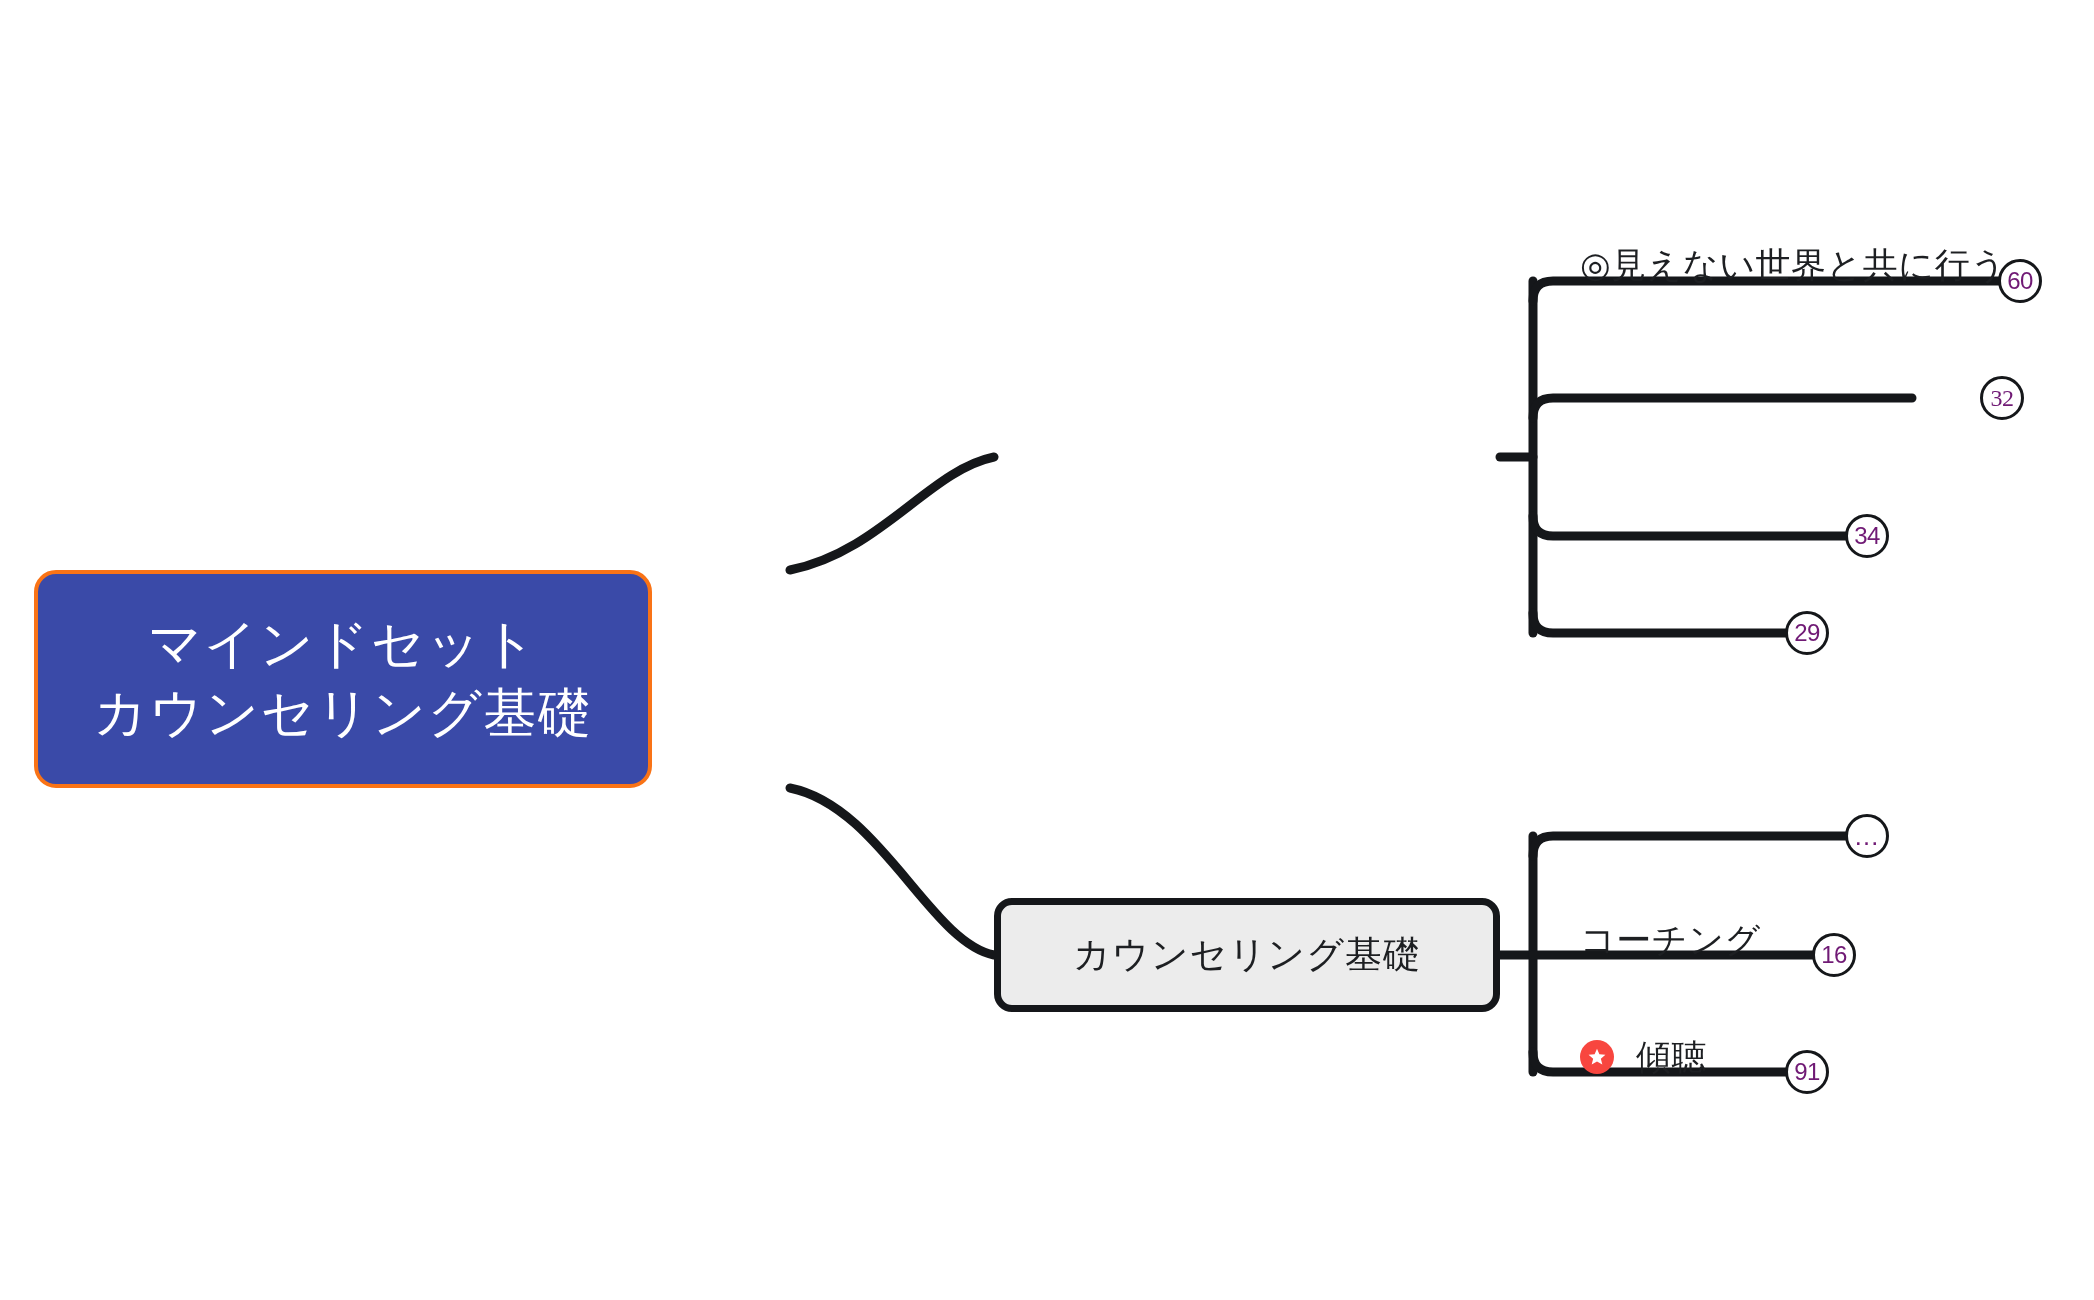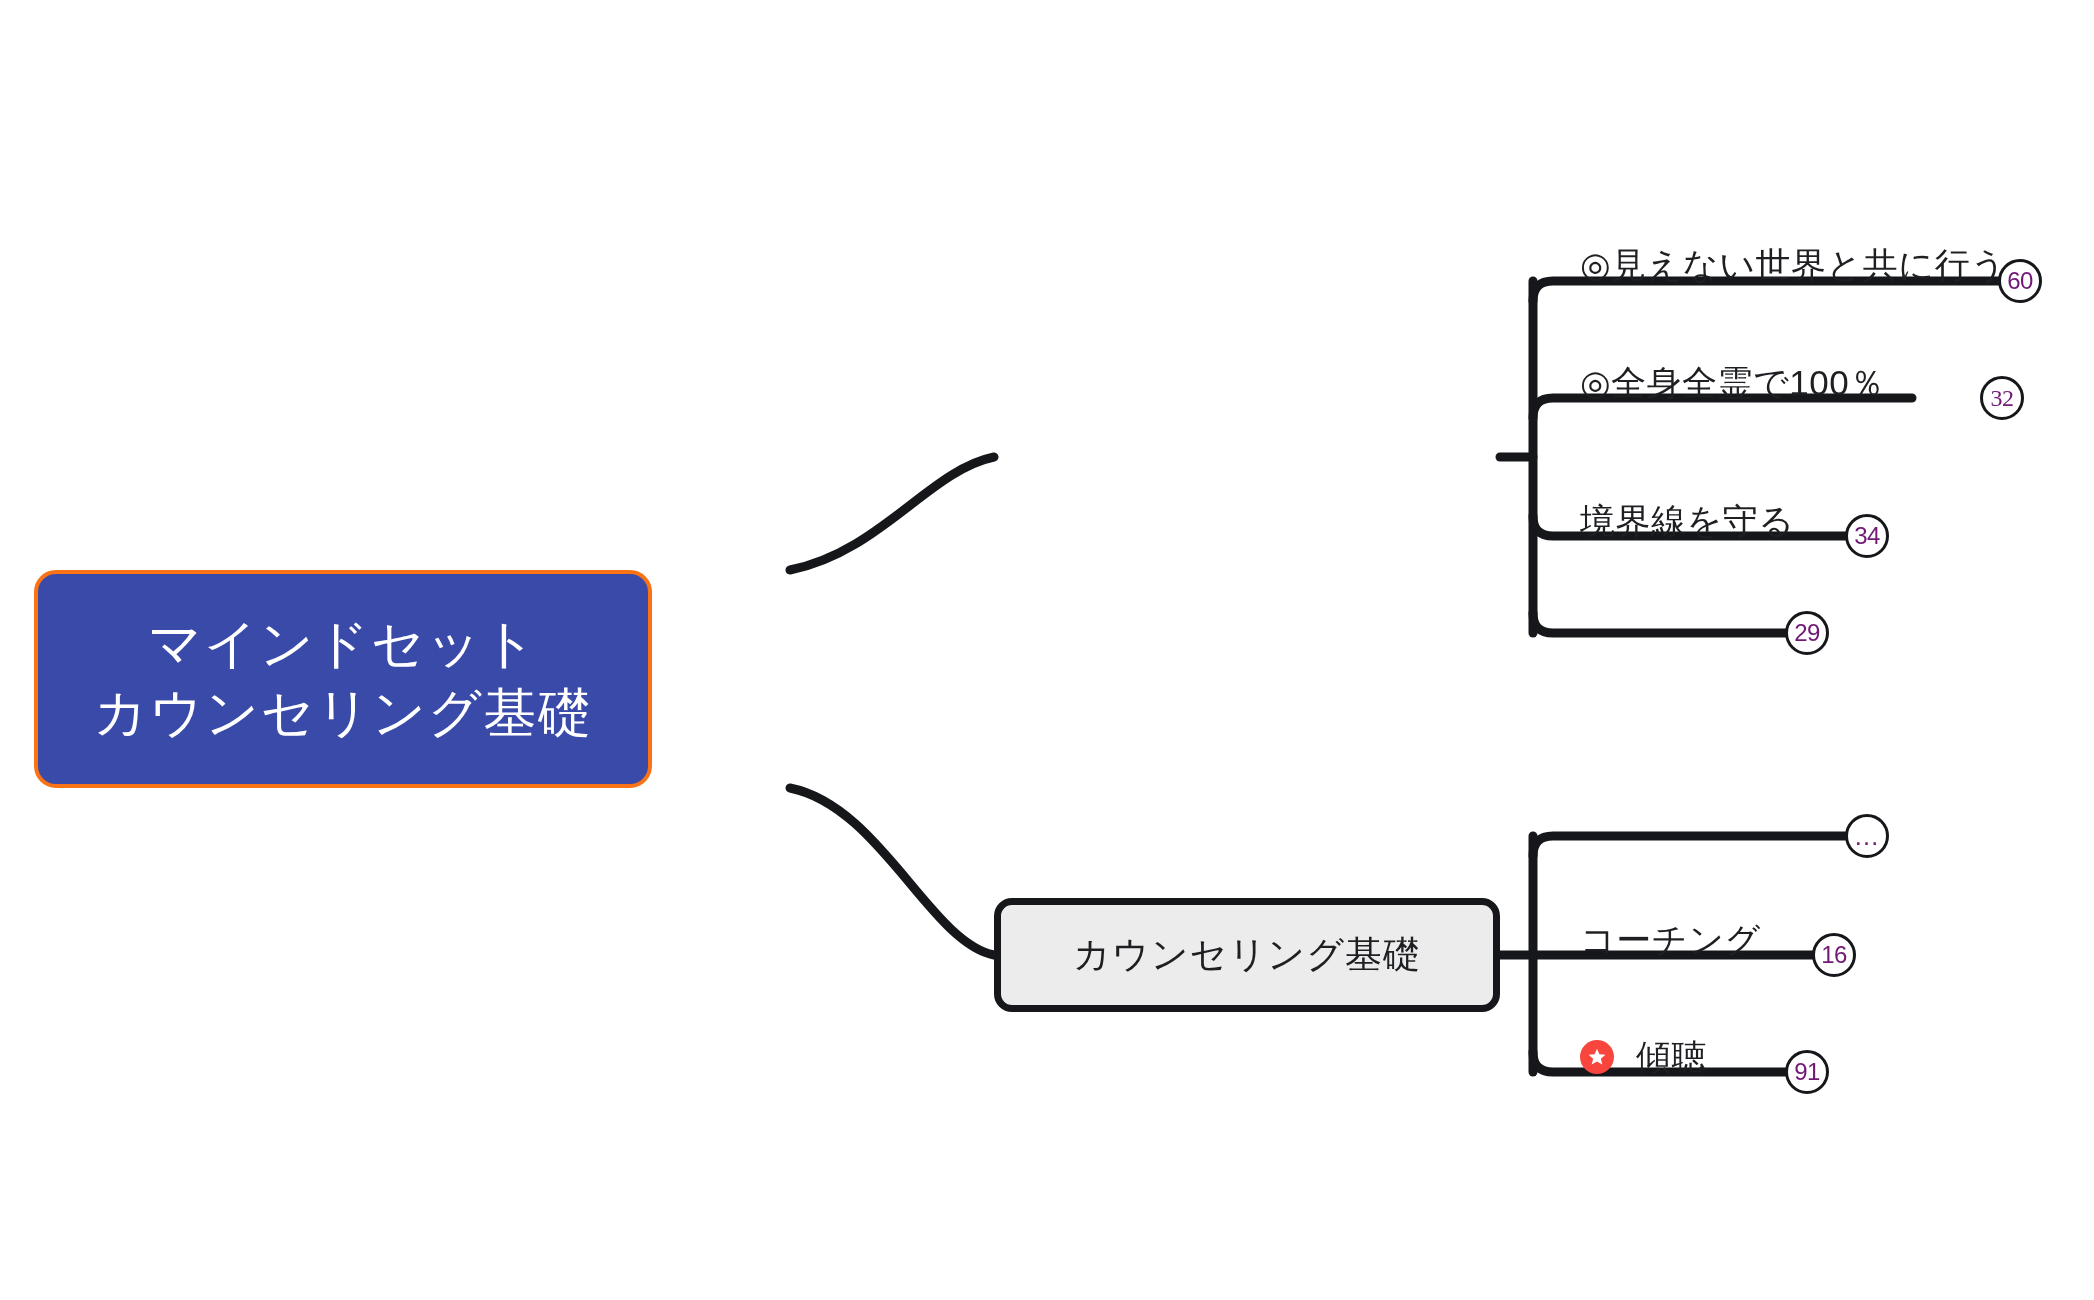--- a/index.html
+++ b/index.html
@@ -173,30 +173,24 @@
     <span>カウンセリング基礎</span>
   </div>
 
   <div class="leaf-node" style="left:1580px; top:190px;">
     <span class="leaf-label">◎見えない世界と共に行う</span>
   </div>
   <div class="badge" style="left:1998px; top:259px;">
     <span>60</span>
   </div>
 
-  <div class="leaf-node" style="left:1580px; top:308px;">
-    <span class="leaf-label">◎全身全霊で100％</span>
-  </div>
   <div class="badge" style="left:1980px; top:376px;font-family:Liberation Serif, serif;">
     <span>32</span>
   </div>
 
-  <div class="leaf-node" style="left:1580px; top:446px;">
-    <span class="leaf-label">境界線を守る</span>
-  </div>
   <div class="badge" style="left:1845px; top:514px;">
     <span>34</span>
   </div>
 
   <div class="badge" style="left:1785px; top:611px;">
     <span>29</span>
   </div>
 
   <div class="badge ellipsis" style="left:1845px; top:814px;">
     <span>…</span>

